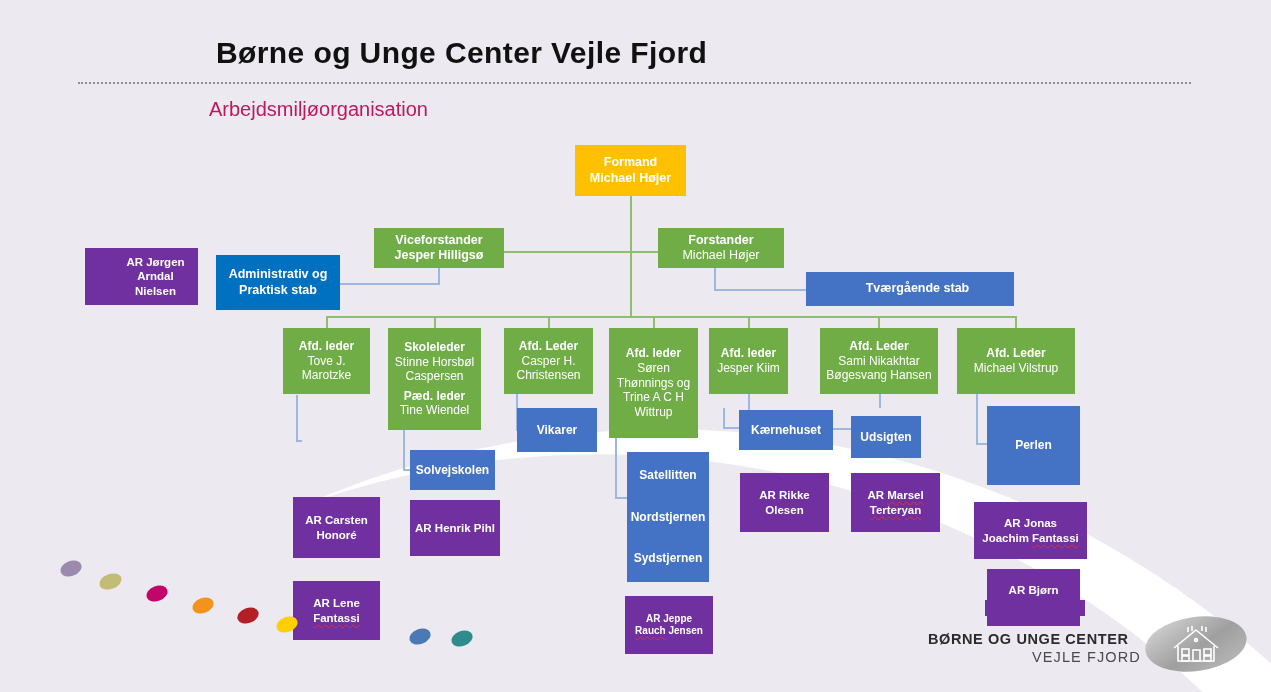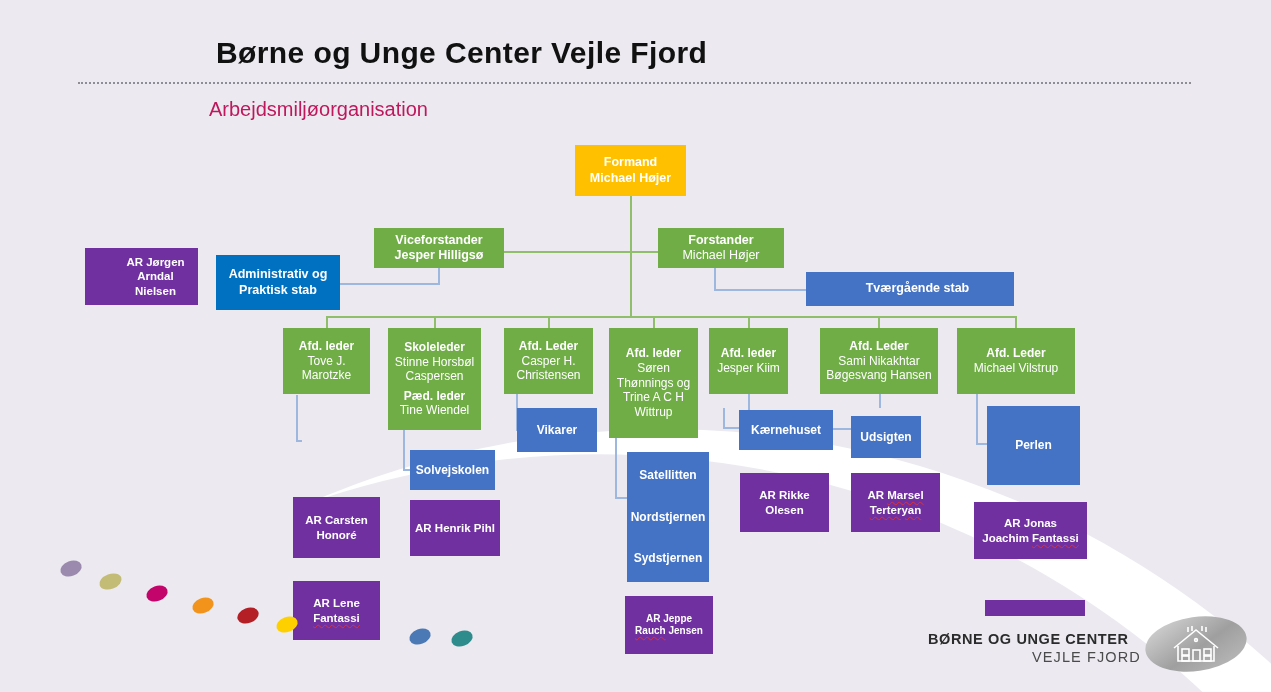--- a/index.html
+++ b/index.html
@@ -292,20 +292,24 @@
     <div class="ln2">Michael Vilstrup</div>
   </div>
   <div class="box c-blue bold-all" style="left:987px; top:406px; width:93px; height:79px; font-size:12px;">
     <div class="ln1">Perlen</div>
   </div>
   <div class="box c-purple bold-all" style="left:974px; top:502px; width:113px; height:57px; font-size:11.5px;">
     <div class="ln1">AR  Jonas</div>
     <div class="ln1">
       <span>Joachim </span><span class="sq">Fantassi</span>
     </div>
+  </div>
+  <div class="box c-purple bold-all" style="left:987px; top:569px; width:93px; height:57px; font-size:11.5px;">
+    <div class="ln1">AR  Bjørn</div>
+    <div class="ln1">Christensen</div>
   </div>
 
   <div class="dot" style="left:60px; top:561px; width:22px; height:15px; background:#9B8AAE;"></div>
   <div class="dot" style="left:99px; top:574px; width:23px; height:15px; background:#C3BC76;"></div>
   <div class="dot" style="left:146px; top:586px; width:22px; height:15px; background:#C2046B;"></div>
   <div class="dot" style="left:192px; top:598px; width:22px; height:15px; background:#F2941B;"></div>
   <div class="dot" style="left:237px; top:608px; width:22px; height:15px; background:#B31F25;"></div>
   <div class="dot" style="left:276px; top:617px; width:22px; height:15px; background:#FFD000;"></div>
   <div class="dot" style="left:409px; top:629px; width:22px; height:15px; background:#4A79B5;"></div>
   <div class="dot" style="left:451px; top:631px; width:22px; height:15px; background:#2E8C8C;"></div>

